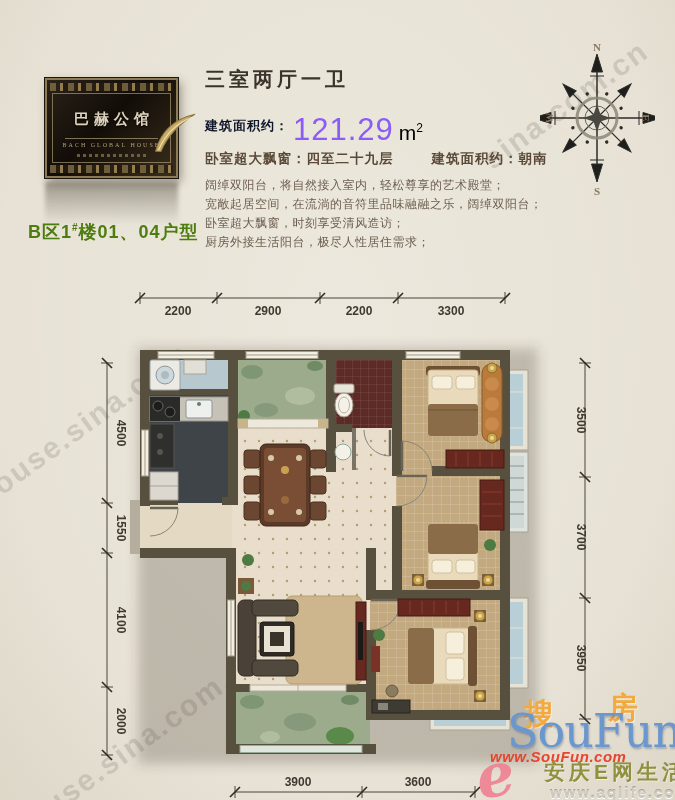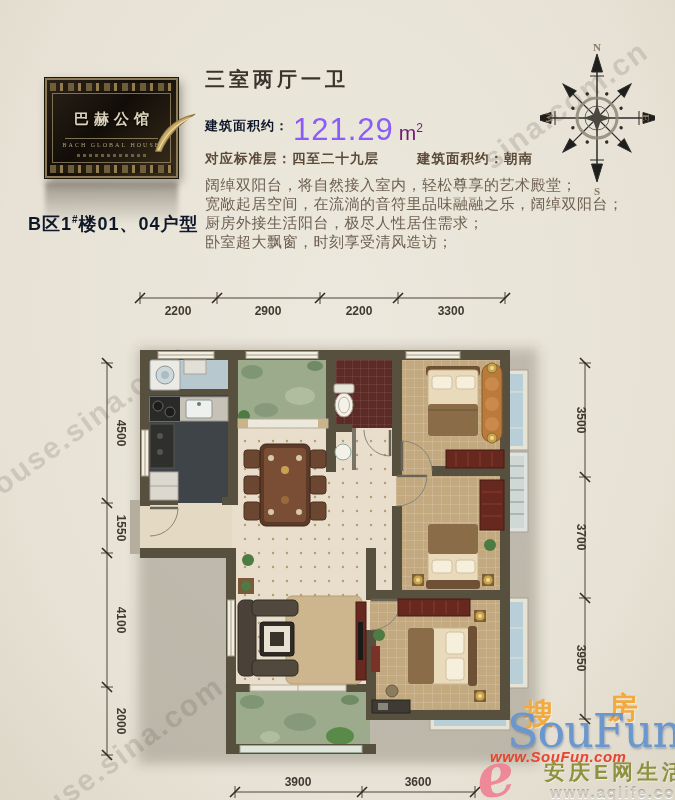--- a/index.html
+++ b/index.html
@@ -50,42 +50,42 @@
   .plaque-dots{position:absolute;left:30px;right:30px;top:74px;height:3px;
     background:repeating-linear-gradient(90deg,#8d7b54 0 3px,transparent 3px 6px);opacity:.7;}
   .plaque-reflect{
     position:absolute;left:45px;top:182px;width:133px;height:42px;
     background:linear-gradient(to bottom,rgba(35,28,18,.38),rgba(35,28,18,0));
     filter:blur(2px);
   }
   .feather{position:absolute;left:150px;top:118px;transform:rotate(-18deg);}
 
   .unit-label{
-    position:absolute;left:28px;top:212px;font-size:18px;font-weight:bold;
-    color:#0f172a;letter-spacing:1px;
+    position:absolute;left:28px;top:220px;font-size:18px;font-weight:bold;
+    color:#4d7c0f;letter-spacing:1px;
   }
   .unit-label sup{font-size:10px;}
 
   
   .h-title{
     position:absolute;left:205px;top:66px;font-size:20px;font-weight:bold;
     color:#3a332b;font-family:"DejaVu Serif","Liberation Serif",serif;letter-spacing:4px;
   }
   .h-area{position:absolute;left:205px;top:112px;color:#6b5a46;}
   .h-area .lbl{font-size:13px;font-weight:bold;vertical-align:10px;letter-spacing:1px;color:#0f172a;}
   .h-area .val{font-size:31px;color:#8b5cf6;letter-spacing:1px;margin-left:4px;}
-  .h-area .unit{font-size:21px;color:#701a75;margin-left:5px;}
+  .h-area .unit{font-size:21px;color:#000000;margin-left:5px;}
   .h-area .unit sup{font-size:12px;}
   .h-meta{
     position:absolute;left:205px;top:150px;font-size:13.5px;font-weight:bold;
     color:#5b4a38;letter-spacing:1px;font-family:"DejaVu Serif","Liberation Serif",serif;
   }
   .h-meta .gap{display:inline-block;width:38px;}
   .h-desc{
-    position:absolute;left:205px;top:176px;font-size:15px;line-height:19px;
+    position:absolute;left:205px;top:176px;font-size:12px;line-height:19px;
     color:#6d5f50;font-family:"DejaVu Serif","Liberation Serif",serif;letter-spacing:.5px;
   }
 
   
   .soufun{position:absolute;left:480px;top:682px;width:200px;height:118px;pointer-events:none;}
   .soufun span{position:absolute;white-space:nowrap;}
   .sf-cn{font-family:"DejaVu Serif","Liberation Serif",serif;font-weight:bold;font-size:30px;color:#f2a93e;text-shadow:1px 1px 0 rgba(255,255,255,.5);}
   .sf-en{font-family:"DejaVu Serif","Liberation Serif",serif;font-weight:normal;font-size:46px;color:#6b97cf;letter-spacing:-1px;text-shadow:1px 2px 2px rgba(60,80,120,.35);margin-left:25px;}
   .sf-url{font-weight:bold;font-size:15px;color:#e8442f;letter-spacing:.5px;}
   .aq-e{font-family:"DejaVu Serif","Liberation Serif",serif;font-style:italic;font-weight:bold;font-size:60px;color:#ef8092;transform:rotate(-10deg);opacity:.9;}
@@ -116,27 +116,27 @@
 
 <div class="unit-label">
   <span>B区1</span><sup>#</sup><span>楼01、04户型</span>
 </div>
 
 <div class="h-title">三室两厅一卫</div>
 <div class="h-area">
   <span class="lbl">建筑面积约：</span><span class="val">121.29</span><span class="unit"><span>m</span><sup>2</sup></span>
 </div>
 <div class="h-meta">
-  <span>对应标准层：四至二十九层</span><span class="gap"></span><span>建筑面积约：朝南</span>
+  <span>卧室超大飘窗：四至二十九层</span><span class="gap"></span><span>建筑面积约：朝南</span>
 </div>
 <div class="h-desc">
   <div>阔绰双阳台，将自然接入室内，轻松尊享的艺术殿堂；</div>
   <div>宽敞起居空间，在流淌的音符里品味融融之乐，阔绰双阳台；</div>
+  <div>卧室超大飘窗，时刻享受清风造访；</div>
   <div>厨房外接生活阳台，极尽人性居住需求；</div>
-  <div>卧室超大飘窗，时刻享受清风造访；</div>
 </div>
 
 <svg class="abs" style="left:540px;top:40px;" width="115" height="158" viewBox="0 0 115 158">
   <g stroke="#2b2b28" fill="#1e1e1c">
     <g>
       <g>
           <line x1="57" y1="78" x2="57" y2="28" stroke-width="1.5"></line>
           <polygon points="57,14 51.5,32 62.5,32"></polygon>
           <line x1="50" y1="36" x2="64" y2="36"></line>
         </g>

